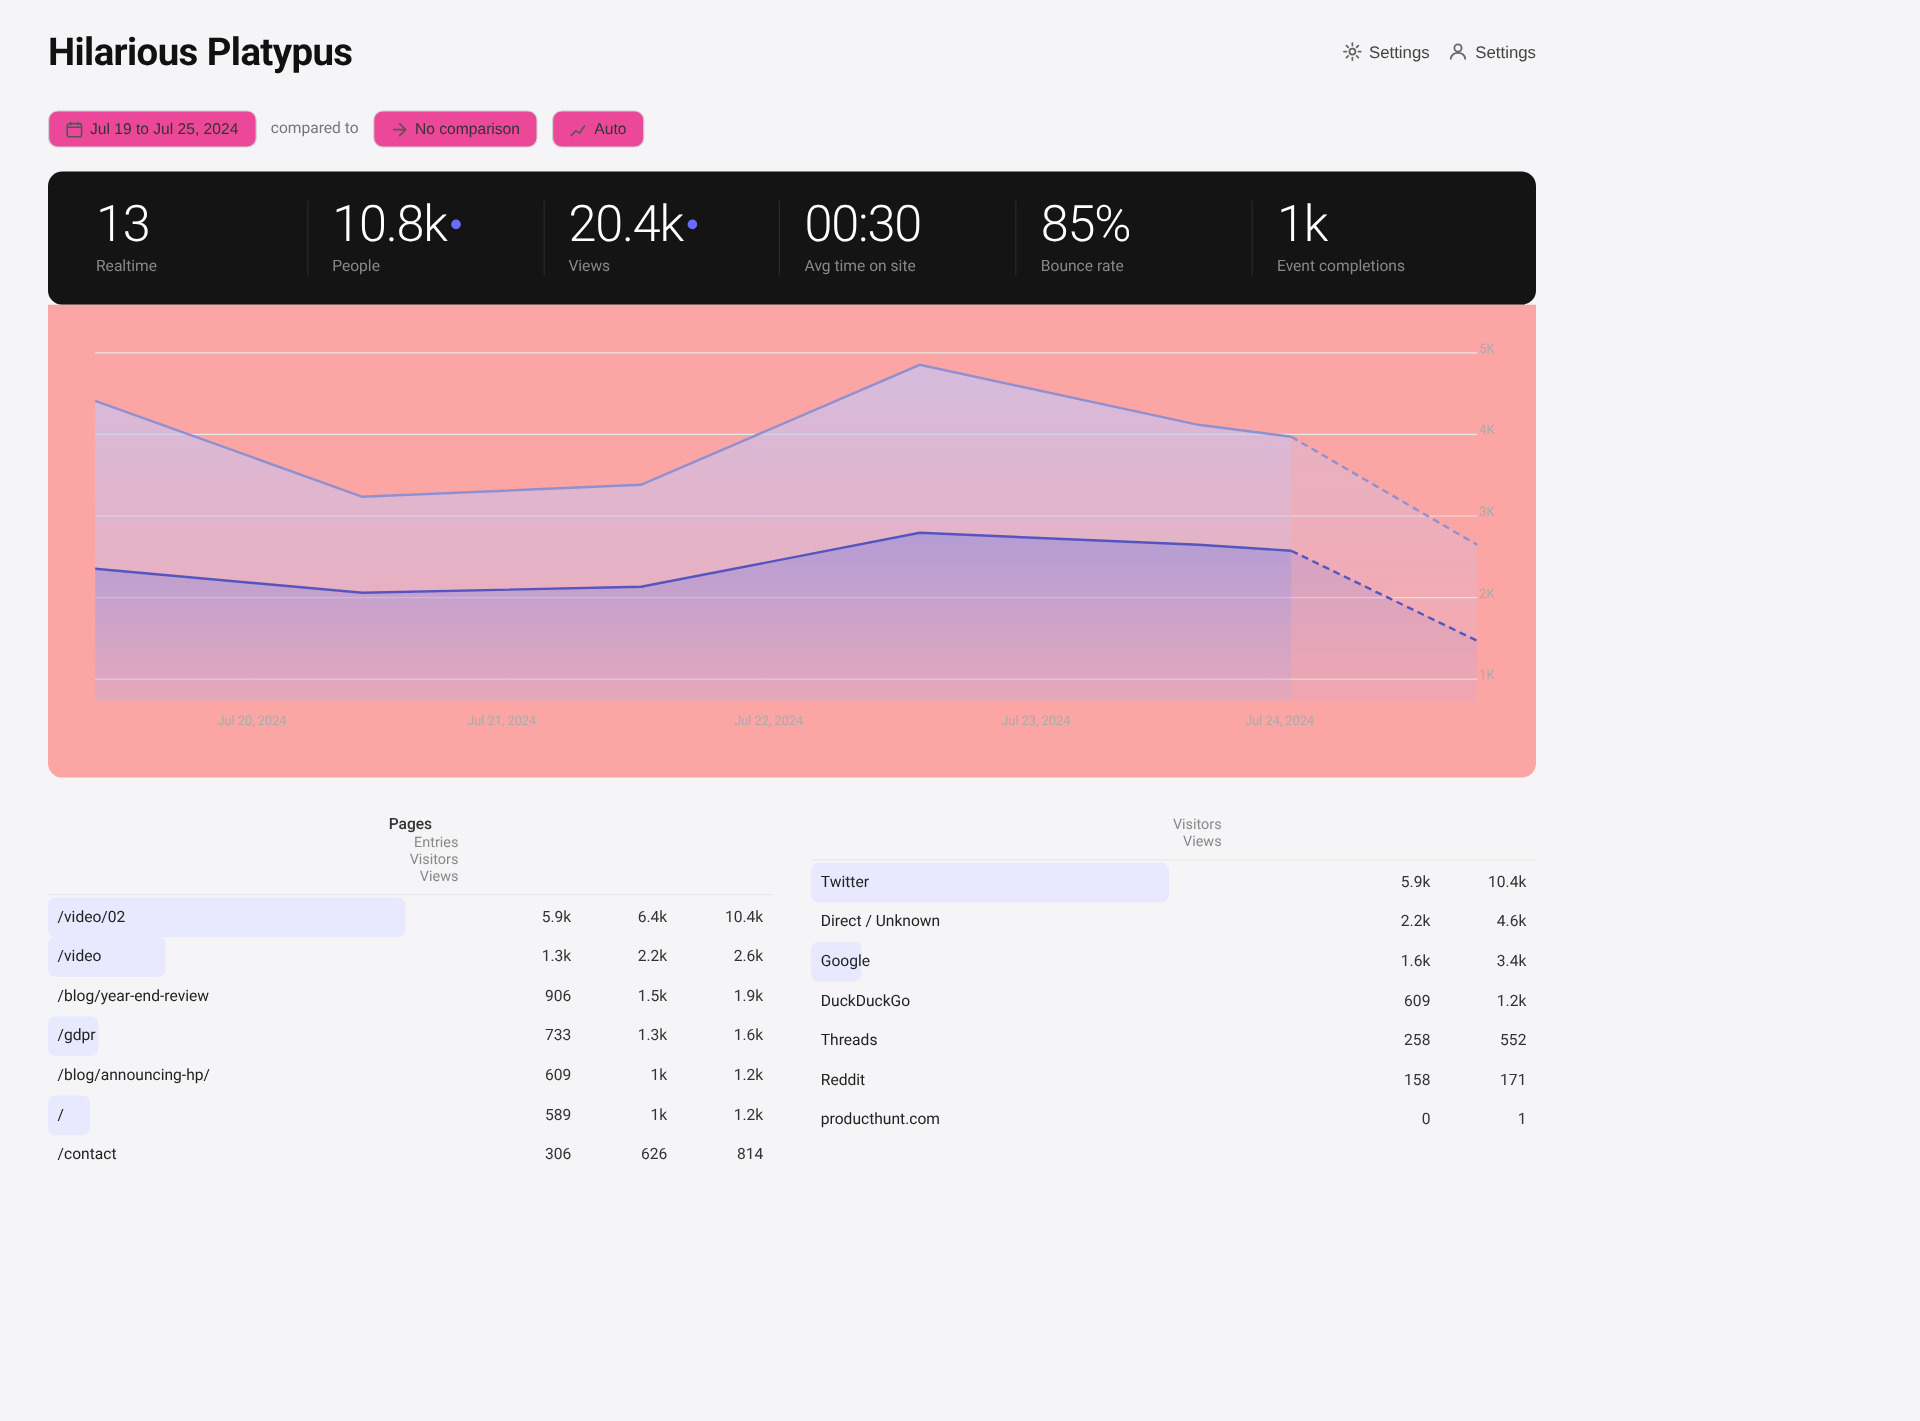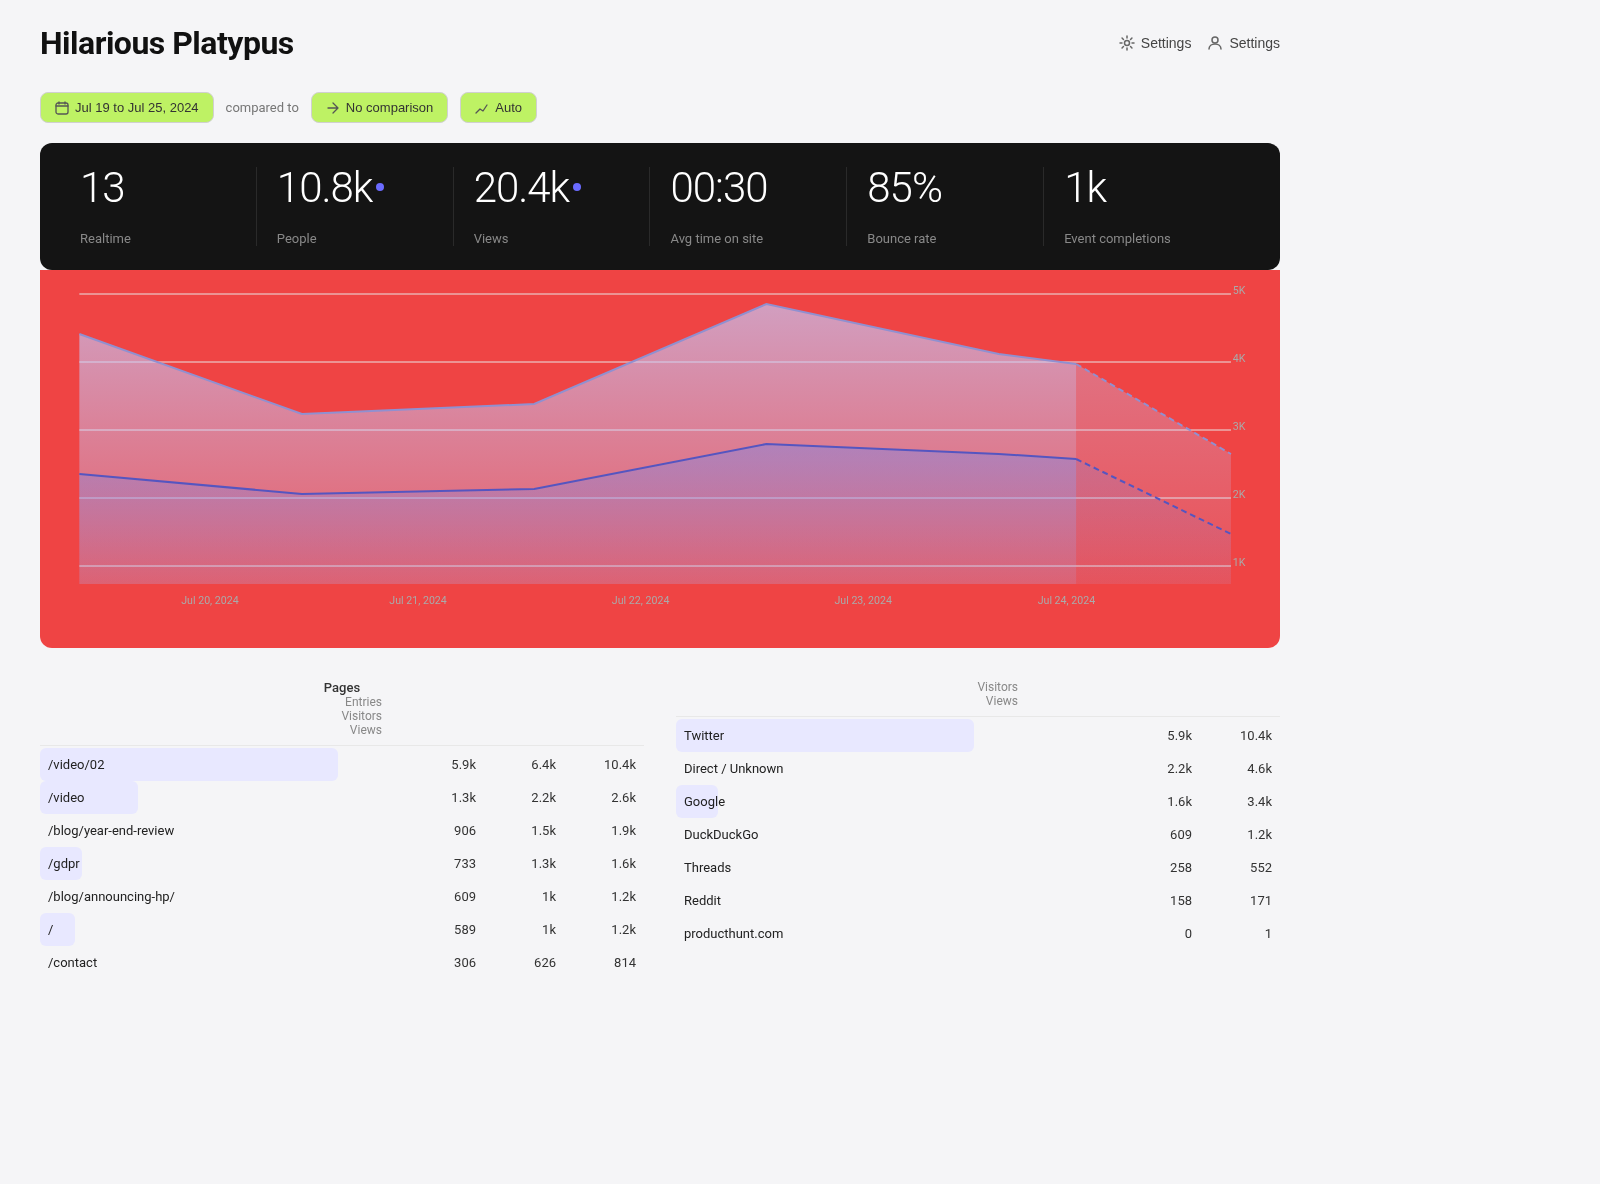--- a/index.html
+++ b/index.html
@@ -50,21 +50,21 @@
       gap: 12px;
       margin-bottom: 20px;
     }
     .toolbar-btn {
       display: flex;
       align-items: center;
       gap: 6px;
       padding: 7px 14px;
       border: 1px solid #d0d0d0;
       border-radius: 8px;
-      background: #bef264;
+      background: #ec4899;
       font-size: 13px;
       color: #333;
       cursor: pointer;
     }
     .compared-to {
       font-size: 13px;
       color: #777;
     }
 
     
@@ -86,39 +86,39 @@
     }
     .stat-value {
       font-size: 42px;
       font-weight: 300;
       color: #fff;
       letter-spacing: -1px;
       display: flex;
       align-items: center;
       gap: 4px;
       line-height: 1;
-      margin-bottom: 22px;
+      margin-bottom: 6px;
     }
     .stat-dot {
       width: 8px;
       height: 8px;
       border-radius: 50%;
       background: #6b6bff;
       margin-bottom: 2px;
     }
     .stat-label {
       font-size: 13px;
       color: #888;
     }
 
     
     .chart-container {
-      background: #ef4444;
+      background: #fca5a5;
       border-radius: 0 0 12px 12px;
-      padding: 4px 20px 30px;
+      padding: 20px 20px 30px;
       position: relative;
     }
     .chart-svg {
       width: 100%;
       height: 340px;
     }
 
     
     .tables-section {
       display: flex;

